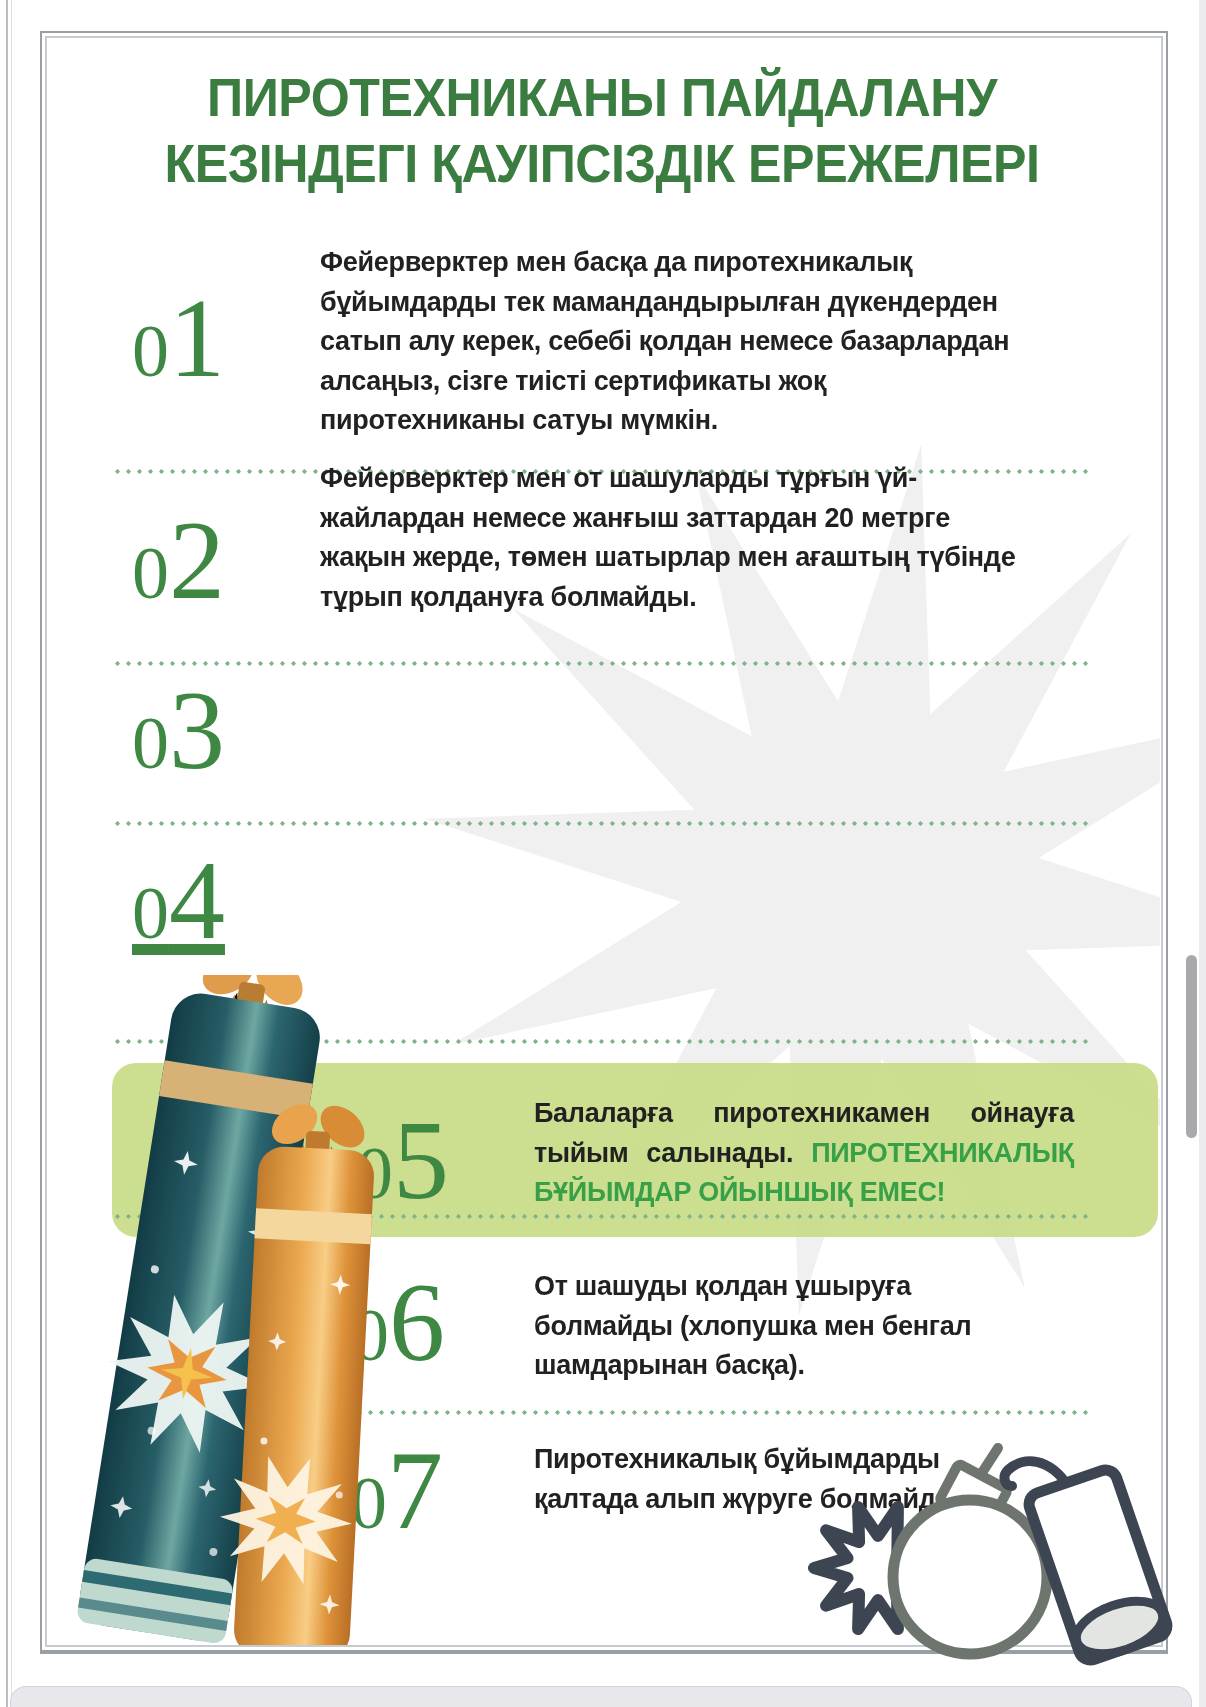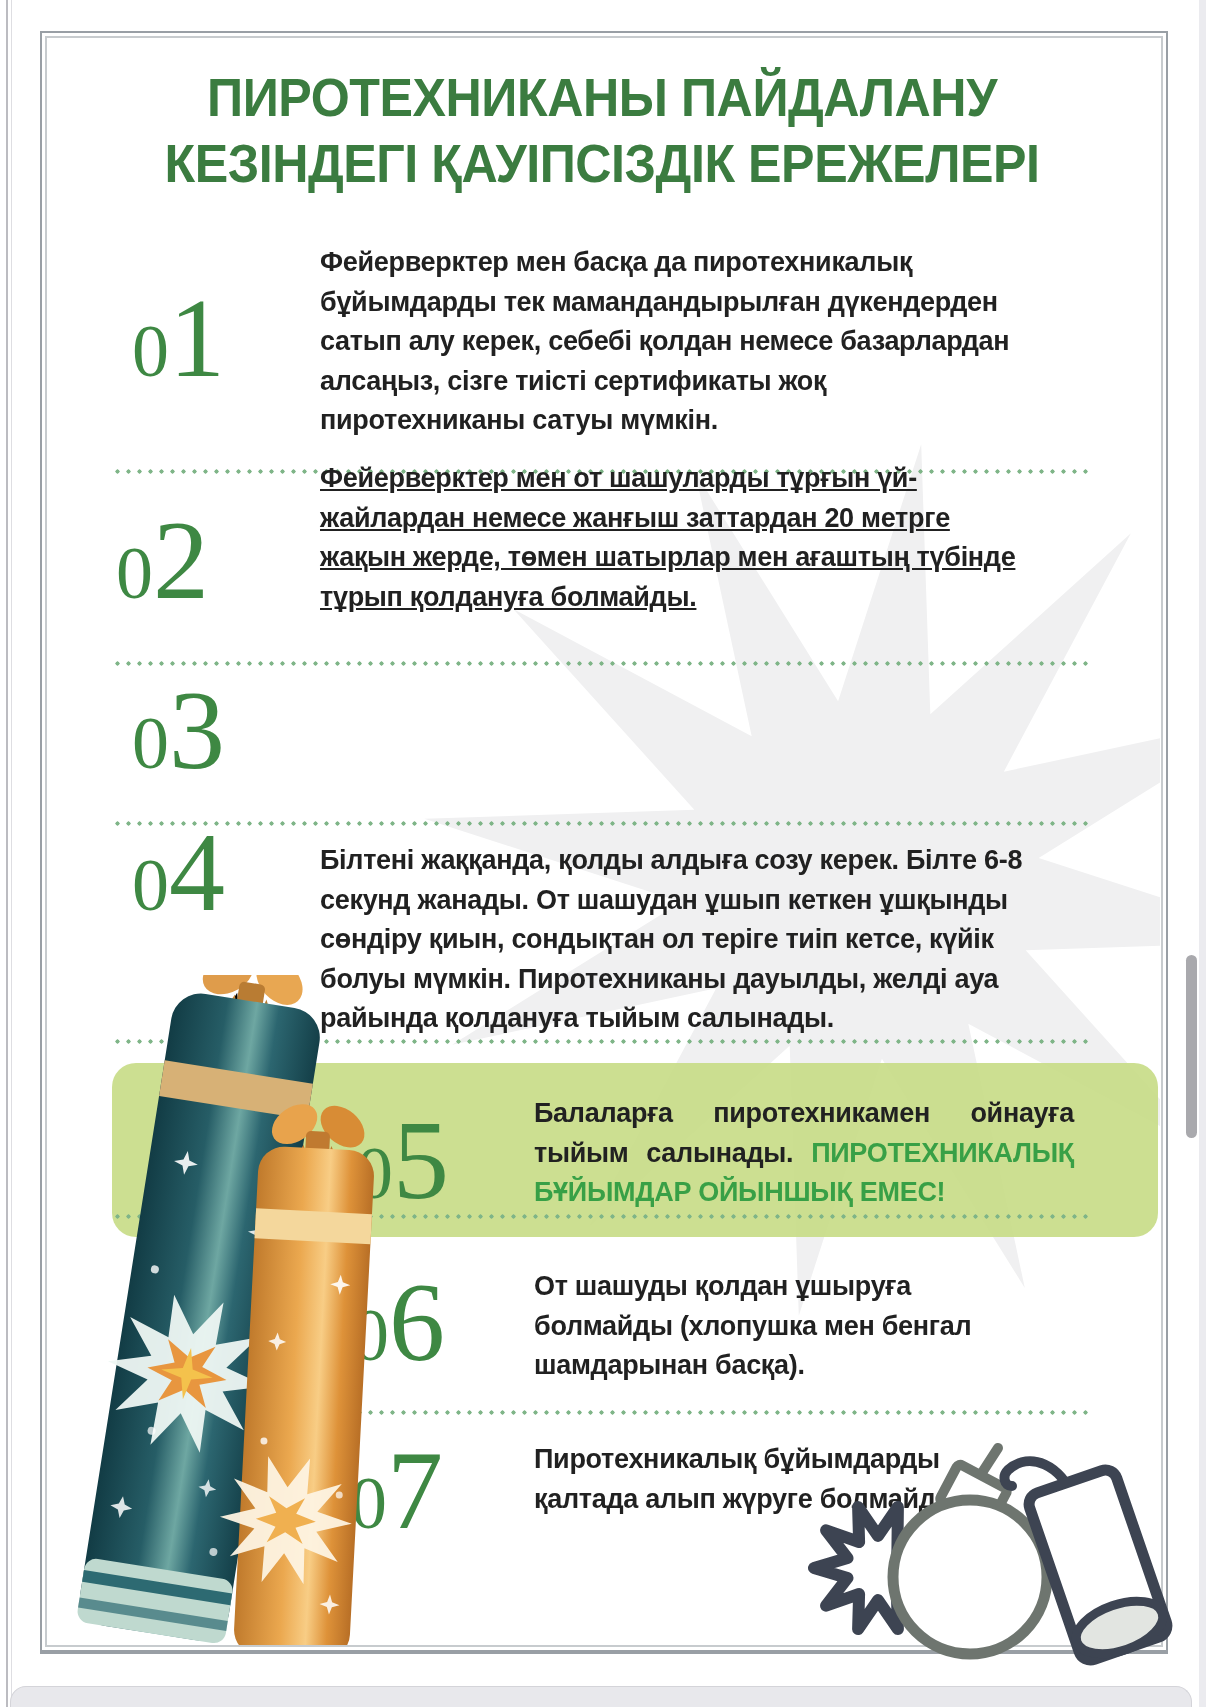--- a/index.html
+++ b/index.html
@@ -46,23 +46,23 @@
     font-size:112px;line-height:112px;color:var(--number_green);text-align:center;
   }
   .num::first-letter{font-size:.66em;}
   .itext{
     position:absolute;z-index:10;
     font-size:27px;line-height:39.5px;font-weight:700;color:var(--body_text);
     letter-spacing:-.3px;
   }
   .itext .hl{color:var(--highlight_green);}
   .n1{left:132px;top:282px;} .t1{left:320px;top:243px;width:715px;}
-  .n2{left:116px;top:504px;} .t2{left:320px;top:459px;width:700px;text-decoration:underline;}
+  .n2{left:132px;top:504px;} .t2{left:320px;top:459px;width:700px;}
   .n3{left:132px;top:674px;} .t3{left:330px;top:726px;width:700px;}
-  .n4{left:132px;top:816px;} .t4{left:320px;top:841px;width:748px;}
+  .n4{left:132px;top:844px;text-decoration:underline;} .t4{left:320px;top:841px;width:748px;}
   .n5{left:356px;top:1104px;} .t5{left:534px;top:1094px;width:540px;text-align:justify;}
   .n6{left:352px;top:1266px;} .t6{left:534px;top:1267px;width:480px;}
   .n7{left:350px;top:1434px;} .t7{left:534px;top:1440px;width:440px;}
   
   .divider{
     position:absolute;left:112px;width:982px;height:5px;z-index:6;
     background-image:radial-gradient(circle, var(--dot_green) 0 1.9px, rgba(0,0,0,0) 2.3px);
     background-size:11px 5px;background-repeat:repeat-x;background-position:0 50%;
   }
   .d1{top:469px;} .d2{top:661px;} .d3{top:821px;} .d4{top:1039px;} .d5{top:1214px;} .d6{top:1410px;}
@@ -99,21 +99,20 @@
 
   <div class="num n1">01</div>
   <div class="itext t1">Фейерверктер мен басқа да пиротехникалық бұйымдарды тек мамандандырылған дүкендерден сатып алу керек, себебі қолдан немесе базарлардан алсаңыз, сізге тиісті сертификаты жоқ пиротехниканы сатуы мүмкін.</div>
 
   <div class="num n2">02</div>
   <div class="itext t2">Фейерверктер мен от шашуларды тұрғын үй-жайлардан немесе жанғыш заттардан 20 метрге жақын жерде, төмен шатырлар мен ағаштың түбінде тұрып қолдануға болмайды.</div>
 
   <div class="num n3">03</div>
 
   <div class="num n4">04</div>
-  <div class="itext t4">Білтені жаққанда, қолды алдыға созу керек. Білте 6-8 секунд жанады. От шашудан ұшып кеткен ұшқынды сөндіру қиын, сондықтан ол теріге тиіп кетсе, күйік болуы мүмкін. Пиротехниканы дауылды, желді ауа райында қолдануға тыйым салынады.</div>
 
   <div class="num n5">05</div>
   <div class="itext t5"><span>Балаларға пиротехникамен ойнауға тыйым салынады. </span><span class="hl">ПИРОТЕХНИКАЛЫҚ БҰЙЫМДАР ОЙЫНШЫҚ ЕМЕС!</span></div>
 
   <div class="num n6">06</div>
   <div class="itext t6">От шашуды қолдан ұшыруға болмайды (хлопушка мен бенгал шамдарынан басқа).</div>
 
   <div class="num n7">07</div>
   <div class="itext t7">Пиротехникалық бұйымдарды қалтада алып жүруге болмайды.</div>
 

